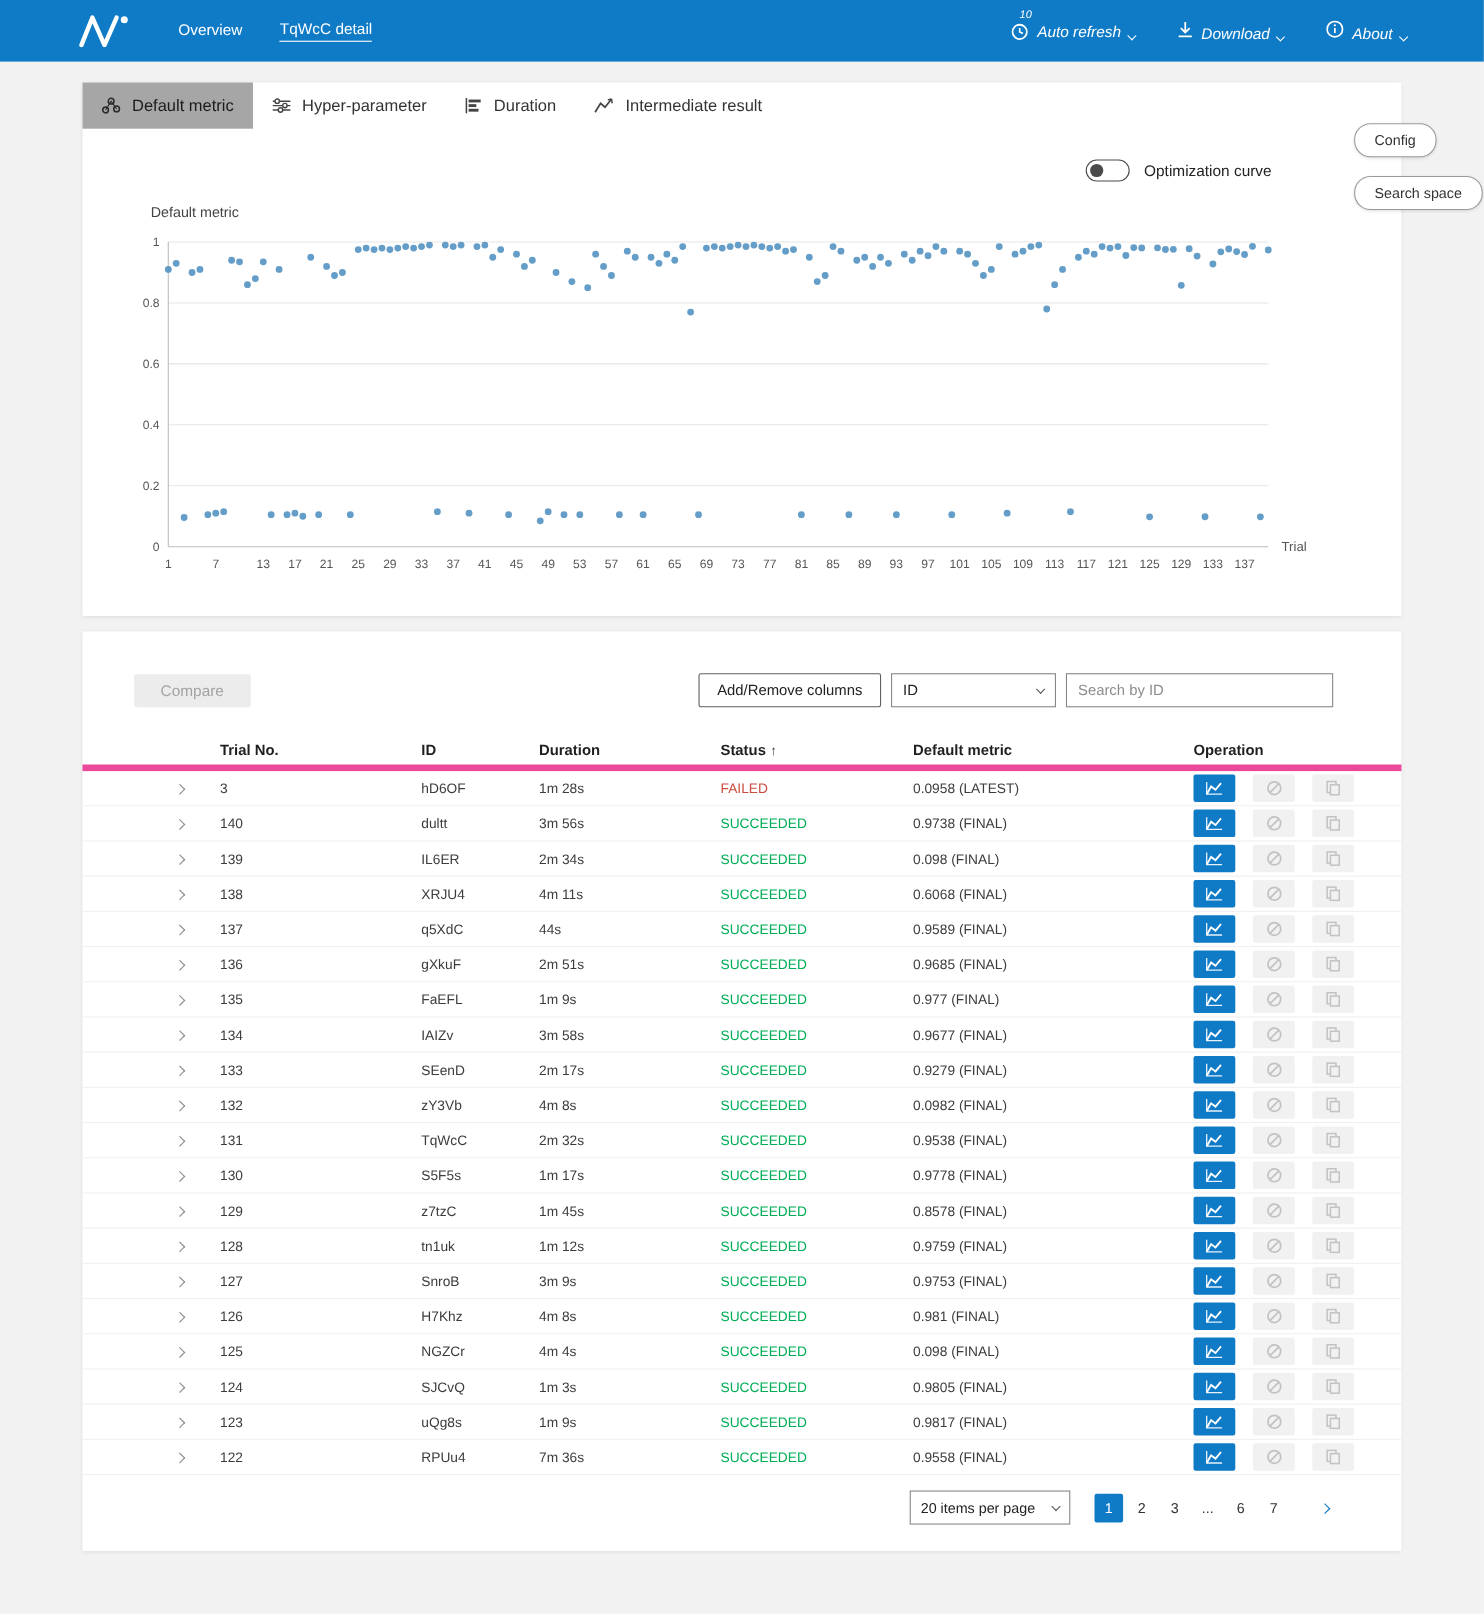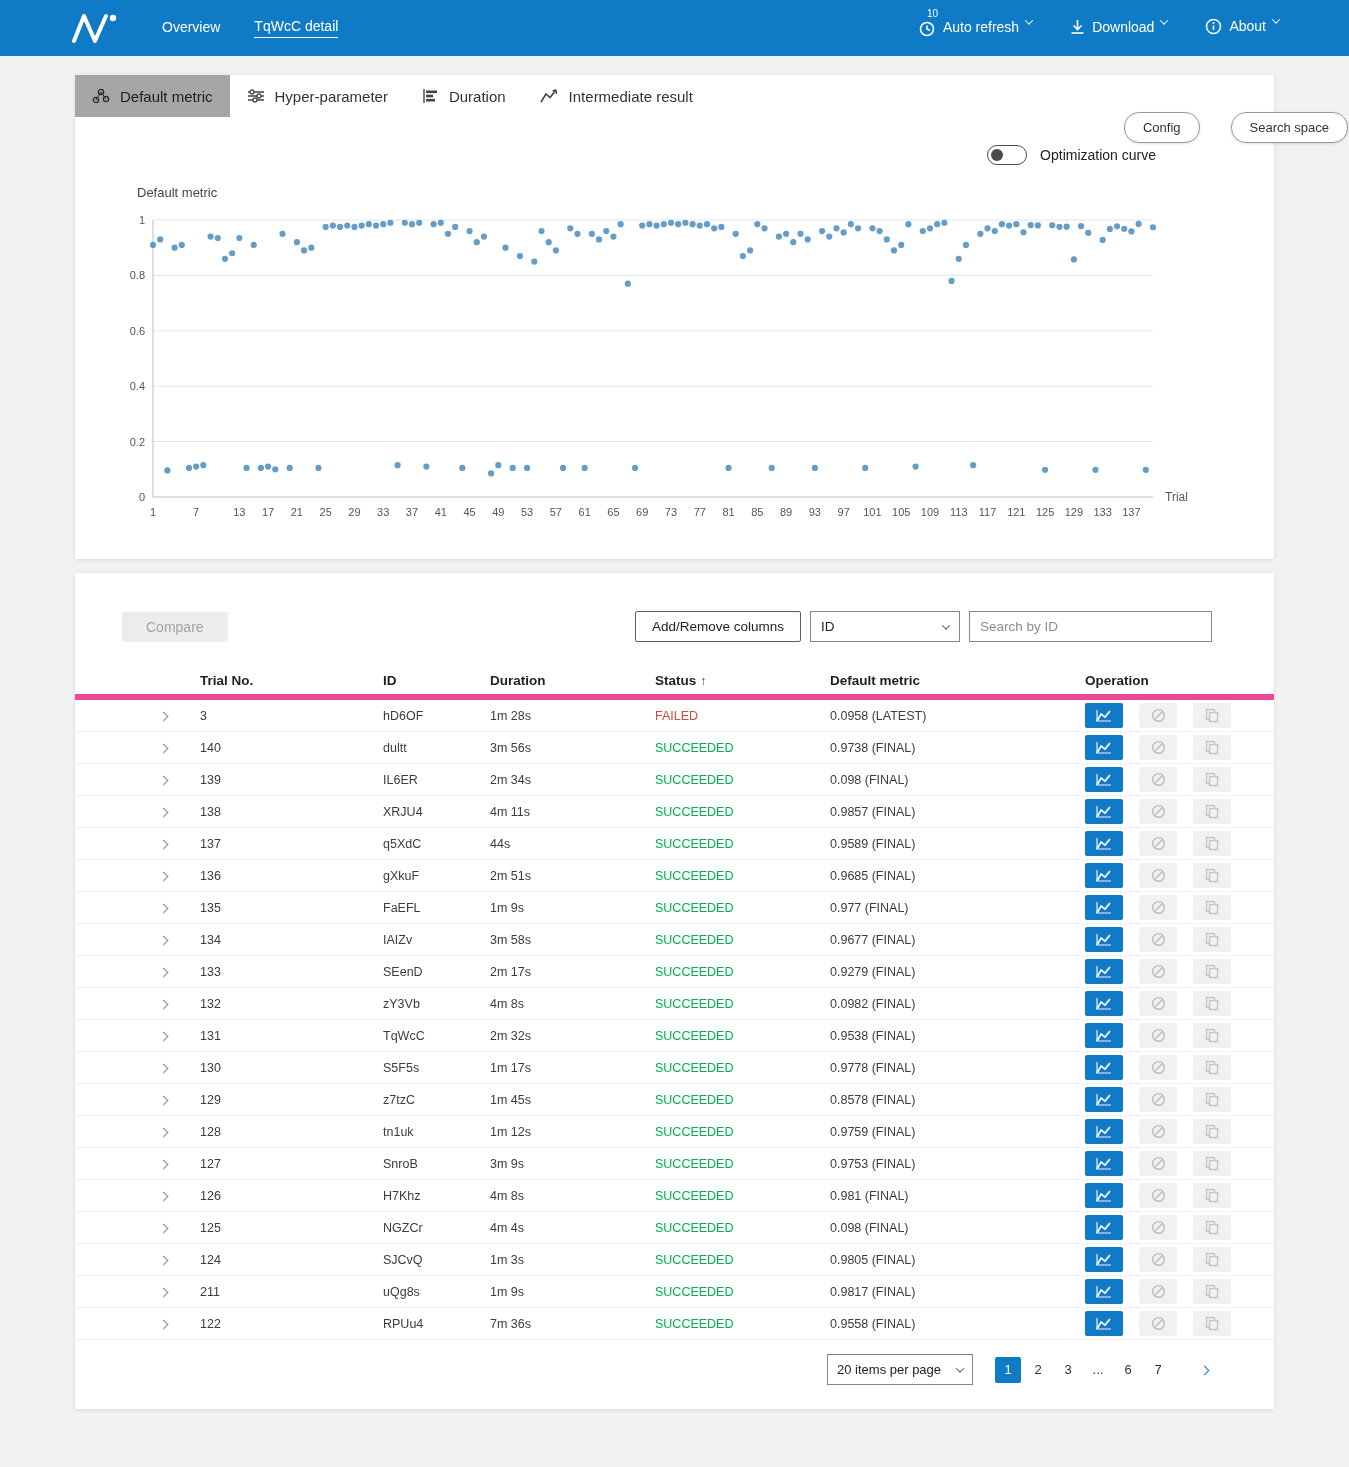--- a/index.html
+++ b/index.html
@@ -11,30 +11,30 @@
   }
   
   .navbar {
     height: 56px; background: #0f7ac6; color: #fff;
     display: flex; align-items: center; padding: 0 70px;
   }
   .brand { display:flex; align-items:center; margin-right: 40px; }
   .nav-link { color:#fff; font-size:14px; margin-right: 34px; text-decoration:none; cursor:pointer; padding-bottom:3px; }
   .nav-link.active { border-bottom: 1.5px solid #fff; }
   .nav-right { margin-left:auto; display:flex; align-items:center; gap: 38px; }
-  .nav-item { display:flex; align-items:flex-start; gap:7px; font-size:14px; cursor:pointer; }
+  .nav-item { display:flex; align-items:flex-end; gap:7px; font-size:14px; cursor:pointer;font-style:italic; }
   .chev { display:inline-block; width:6px; height:6px; border-right:1.5px solid currentColor; border-bottom:1.5px solid currentColor; transform:rotate(45deg) translate(-1px,-1px); }
   .refresh-clock { position:relative; display:inline-flex; }
   .refresh-badge { position:absolute; top:-11px; left:9px; font-size:10px; color:#fff; }
   
   .page { position:relative; padding: 19px 0 24px 0; }
   .card { background:#fff; margin: 0 75px; box-shadow: 0 1px 4px rgba(0,0,0,.10); }
   .card + .card { margin-top: 14px; }
   
-  .side-buttons { position:absolute; right: 1px; top: 56px; display:flex; gap: 31px; align-items:flex-start; }
+  .side-buttons { position:absolute; right: 1px; top: 56px; display:flex; flex-direction:column; gap: 17px; align-items:flex-start; }
   .pill-btn {
     background:#fff; border:1px solid #9a9a9a; border-radius: 15px;
     font-size:13px; color:#333; padding: 7px 18px; cursor:pointer;
     font-family:"Liberation Sans",sans-serif; box-shadow: 0 1px 3px rgba(0,0,0,.12);
   }
   
   .tabs { display:flex; align-items:stretch; height:42px; }
   .tab { display:flex; align-items:center; gap:10px; padding: 0 17px; font-size:15px; color:#333; cursor:pointer; }
   .tab.active { background:#a6a6a6; color:#1c1c1c; }
   .tab svg { display:block; }
@@ -516,21 +516,21 @@
       </button>
     </span>
   </div>
 
   <div class="trow">
     <span><span class="row-chev"></span></span>
     <span class="c-trial">138</span>
     <span class="c-id">XRJU4</span>
     <span class="c-dur">4m 11s</span>
     <span class="c-status succeeded">SUCCEEDED</span>
-    <span class="c-metric">0.9857 (FINAL)</span>
+    <span class="c-metric">0.6068 (FINAL)</span>
     <span class="c-ops">
       <button class="op-btn primary">
         <svg width="18" height="14" viewBox="0 0 18 14">
                   <path d="M2 12 L6 5 L10 8 L15 2" stroke="#fff" stroke-width="1.7" fill="none"></path>
                   <path d="M2 1 V12 H16" stroke="#fff" stroke-width="1.2" fill="none" opacity="0.9"></path>
                 </svg>
       </button>
       <button class="op-btn disabled">
         <svg width="15" height="15" viewBox="0 0 15 15">
                   <circle cx="7.5" cy="7.5" r="5.8" stroke="#c3c3c3" stroke-width="1.6" fill="none"></circle>
@@ -947,21 +947,21 @@
         <svg width="14" height="15" viewBox="0 0 14 15">
                   <rect x="1.5" y="1.5" width="8" height="10" stroke="#c3c3c3" stroke-width="1.4" fill="none"></rect>
                   <rect x="4.5" y="4.5" width="8" height="9" fill="#f1f1f1" stroke="#c3c3c3" stroke-width="1.4"></rect>
                 </svg>
       </button>
     </span>
   </div>
 
   <div class="trow">
     <span><span class="row-chev"></span></span>
-    <span class="c-trial">211</span>
+    <span class="c-trial">123</span>
     <span class="c-id">uQg8s</span>
     <span class="c-dur">1m 9s</span>
     <span class="c-status succeeded">SUCCEEDED</span>
     <span class="c-metric">0.9817 (FINAL)</span>
     <span class="c-ops">
       <button class="op-btn primary">
         <svg width="18" height="14" viewBox="0 0 18 14">
                   <path d="M2 12 L6 5 L10 8 L15 2" stroke="#fff" stroke-width="1.7" fill="none"></path>
                   <path d="M2 1 V12 H16" stroke="#fff" stroke-width="1.2" fill="none" opacity="0.9"></path>
                 </svg>

